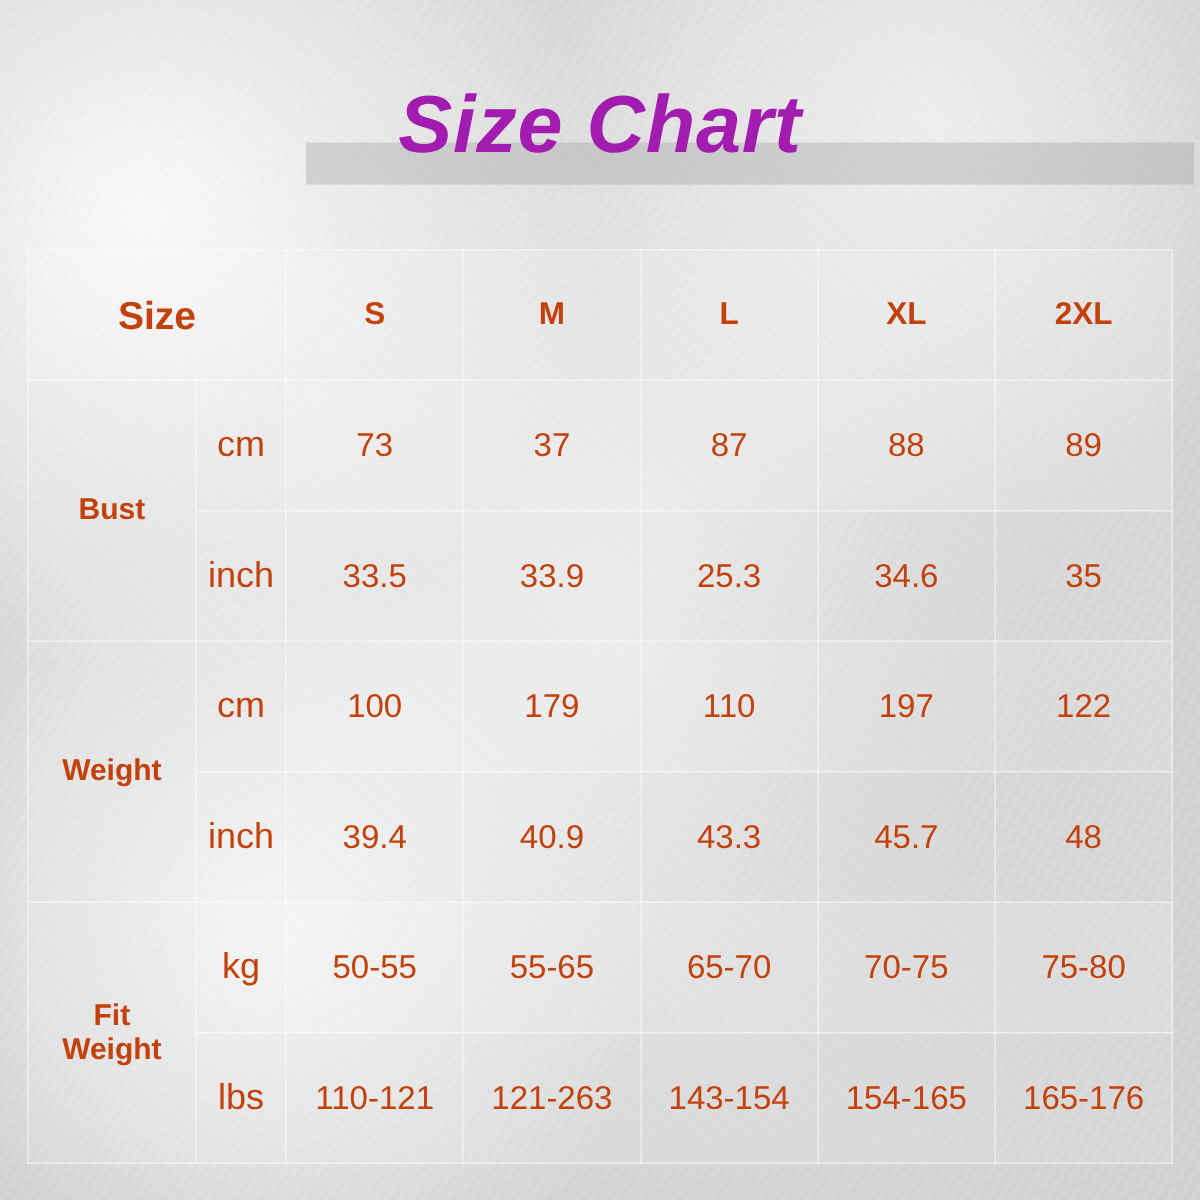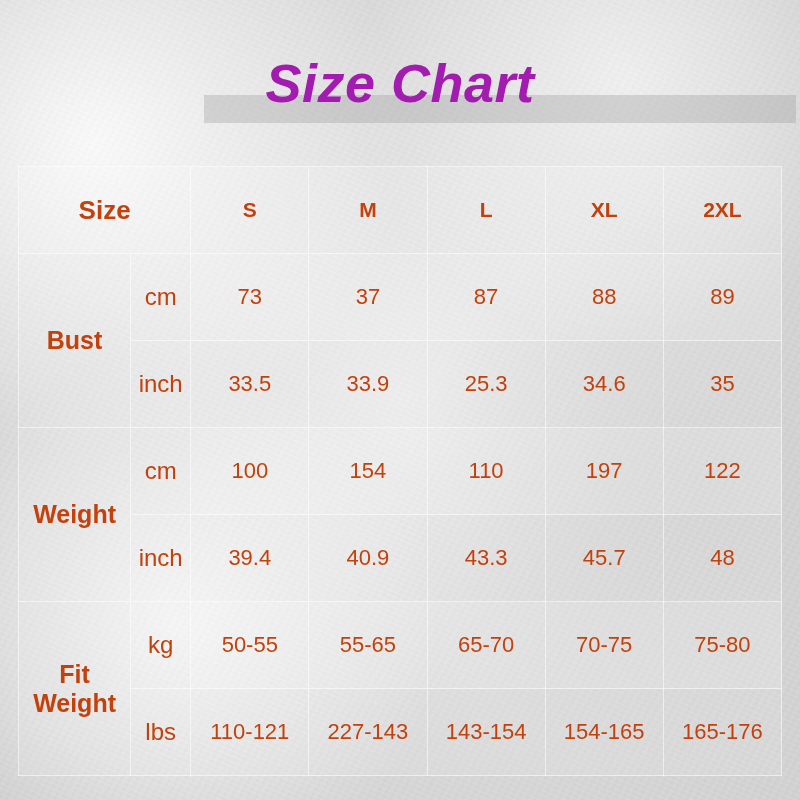--- a/index.html
+++ b/index.html
@@ -100,21 +100,21 @@
     background: rgba(255,255,255,0.12);
   }
   thead th.hdr-size-word {
     font-size: 26px;
   }
 
   tbody td {
     height: 84px;
   }
   td.rowlabel {
-    font-size: 25px;
+    font-size: 20px;
     font-weight: bold;
     background: rgba(255,255,255,0.10);
     line-height: 1.15;
   }
   td.unit {
     font-size: 24px;
     background: rgba(255,255,255,0.13);
   }
   td.val {
     font-size: 22px;
@@ -173,21 +173,21 @@
         <td class="val">33.9</td>
         <td class="val">25.3</td>
         <td class="val">34.6</td>
         <td class="val">35</td>
       </tr>
 
       <tr>
         <td class="rowlabel" rowspan="2">Weight</td>
         <td class="unit">cm</td>
         <td class="val">100</td>
-        <td class="val">154</td>
+        <td class="val">179</td>
         <td class="val">110</td>
         <td class="val">197</td>
         <td class="val">122</td>
       </tr>
       <tr>
         <td class="unit">inch</td>
         <td class="val">39.4</td>
         <td class="val">40.9</td>
         <td class="val">43.3</td>
         <td class="val">45.7</td>
@@ -202,21 +202,21 @@
         <td class="unit">kg</td>
         <td class="val">50-55</td>
         <td class="val">55-65</td>
         <td class="val">65-70</td>
         <td class="val">70-75</td>
         <td class="val">75-80</td>
       </tr>
       <tr>
         <td class="unit">lbs</td>
         <td class="val">110-121</td>
-        <td class="val">227-143</td>
+        <td class="val">121-263</td>
         <td class="val">143-154</td>
         <td class="val">154-165</td>
         <td class="val">165-176</td>
       </tr>
 
     </tbody>
   </table>
 
 </div>
 

